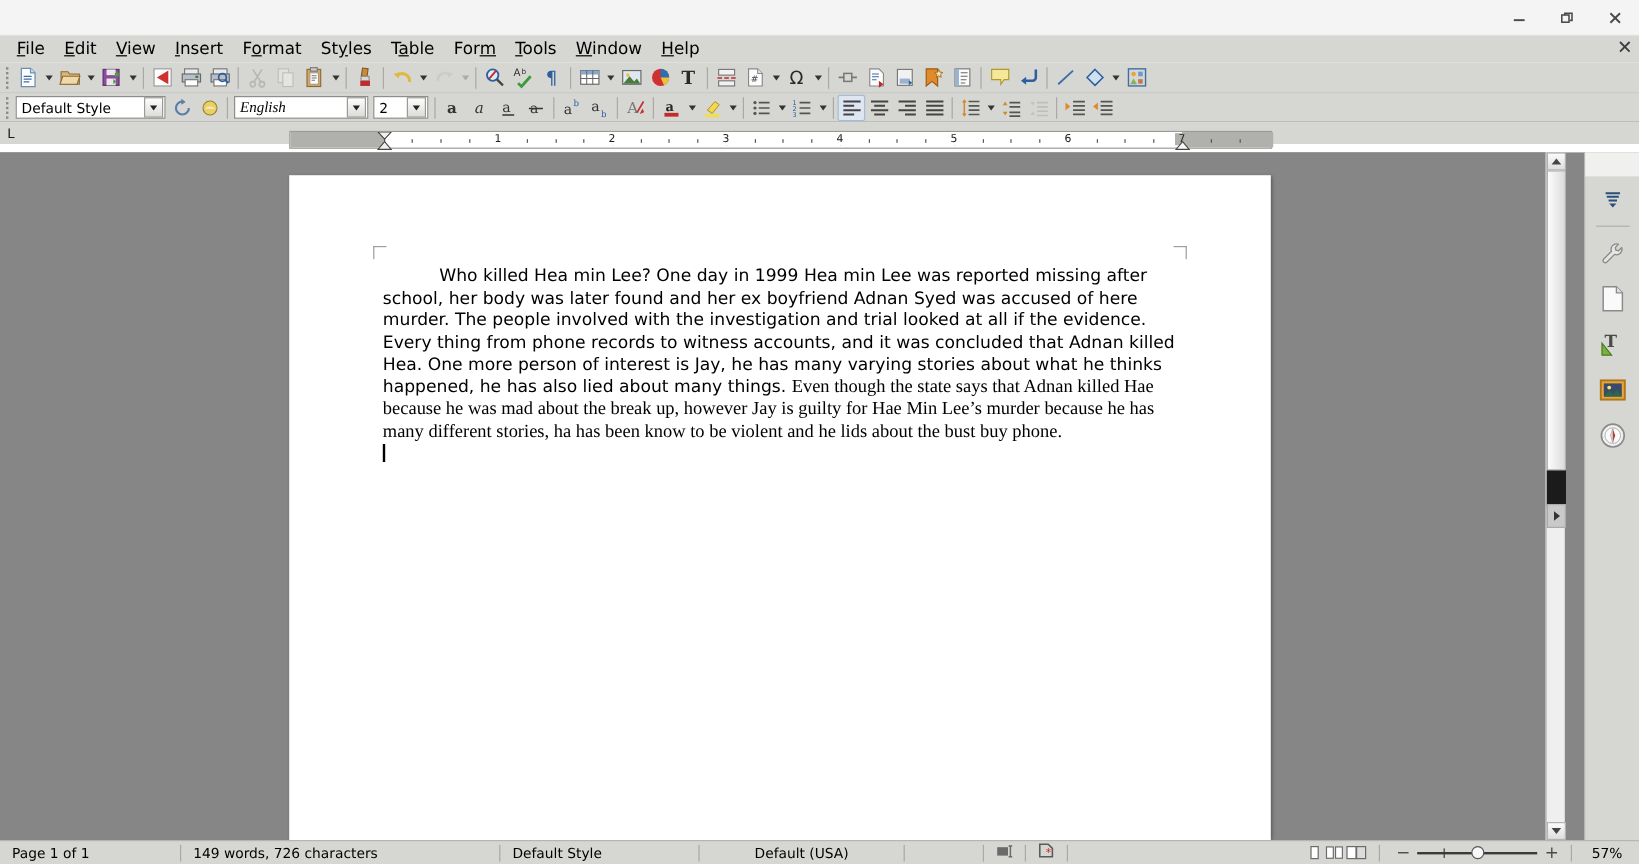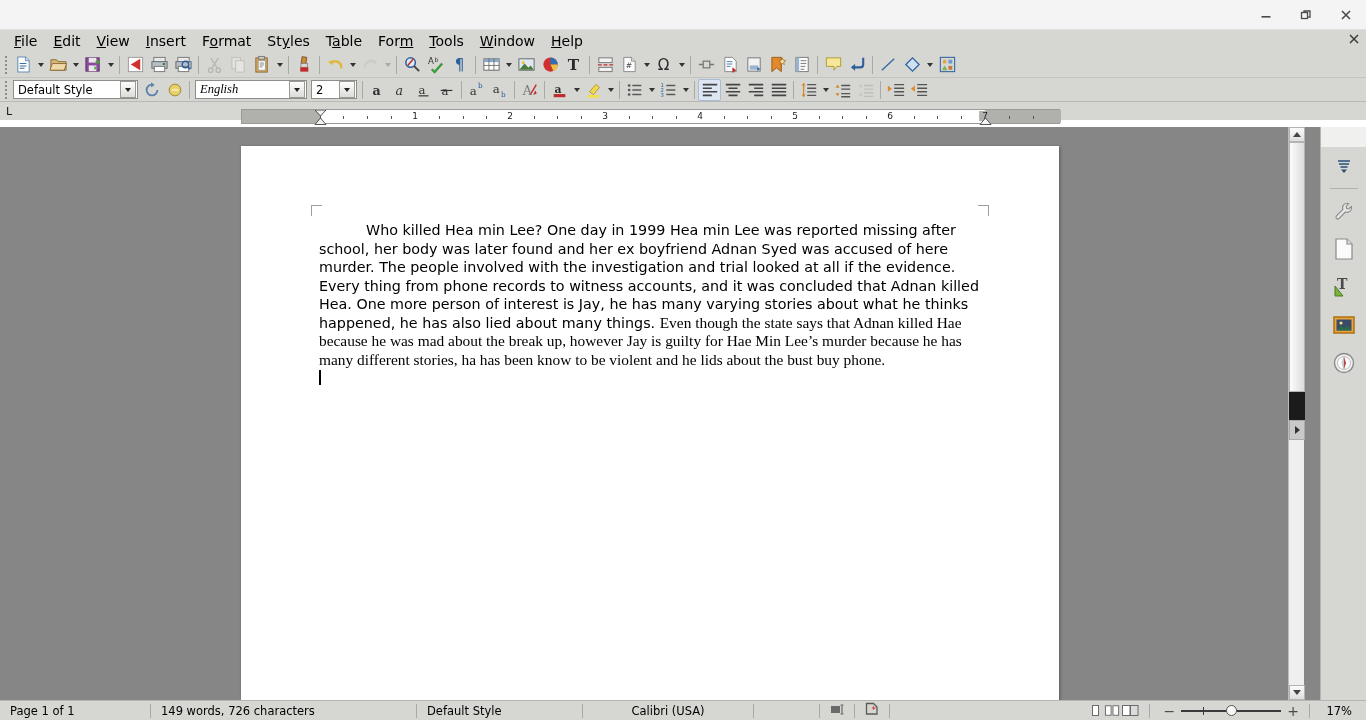--- a/index.html
+++ b/index.html
@@ -906,21 +906,21 @@
   </div>
 </div>
 
 <div class="statusbar">
   <div class="sb-cell" style="width:150px">Page 1 of 1</div>
   <div class="sb-sep"></div>
   <div class="sb-cell" style="width:265px">149 words, 726 characters</div>
   <div class="sb-sep"></div>
   <div class="sb-cell" style="width:165px">Default Style</div>
   <div class="sb-sep"></div>
-  <div class="sb-cell" style="width:170px; text-align:center">Calibri (USA)</div>
+  <div class="sb-cell" style="width:170px; text-align:center">Default (USA)</div>
   <div class="sb-sep"></div>
   <div class="sb-cell" style="width:65px"></div>
   <div class="sb-sep"></div>
 
   <div class="sb-cell" style="width:34px; display:flex; justify-content:center">
     <span>
       <svg width="15" height="13" viewBox="0 0 15 13">
         <rect x="1" y="3" width="9" height="7" fill="#6a6a6a"></rect>
         <path d="M12 2 v9" stroke="#6a6a6a" stroke-width="1.2"></path>
         <path d="M10.5 2 h3 M10.5 11 h3" stroke="#6a6a6a" stroke-width="1.2"></path>
@@ -964,14 +964,14 @@
   <div class="zoomslider">
     <span class="zs-sign">−</span>
     <span class="zs-track">
       <span class="zs-notch"></span>
       <span class="zs-knob"></span>
     </span>
     <span class="zs-sign">+</span>
   </div>
 
   <div class="sb-sep" style="margin:0 4px"></div>
-  <div class="sb-cell" style="width:52px; text-align:right; padding-right:14px">17%</div>
+  <div class="sb-cell" style="width:52px; text-align:right; padding-right:14px">57%</div>
 </div>
 
 </body></html>

